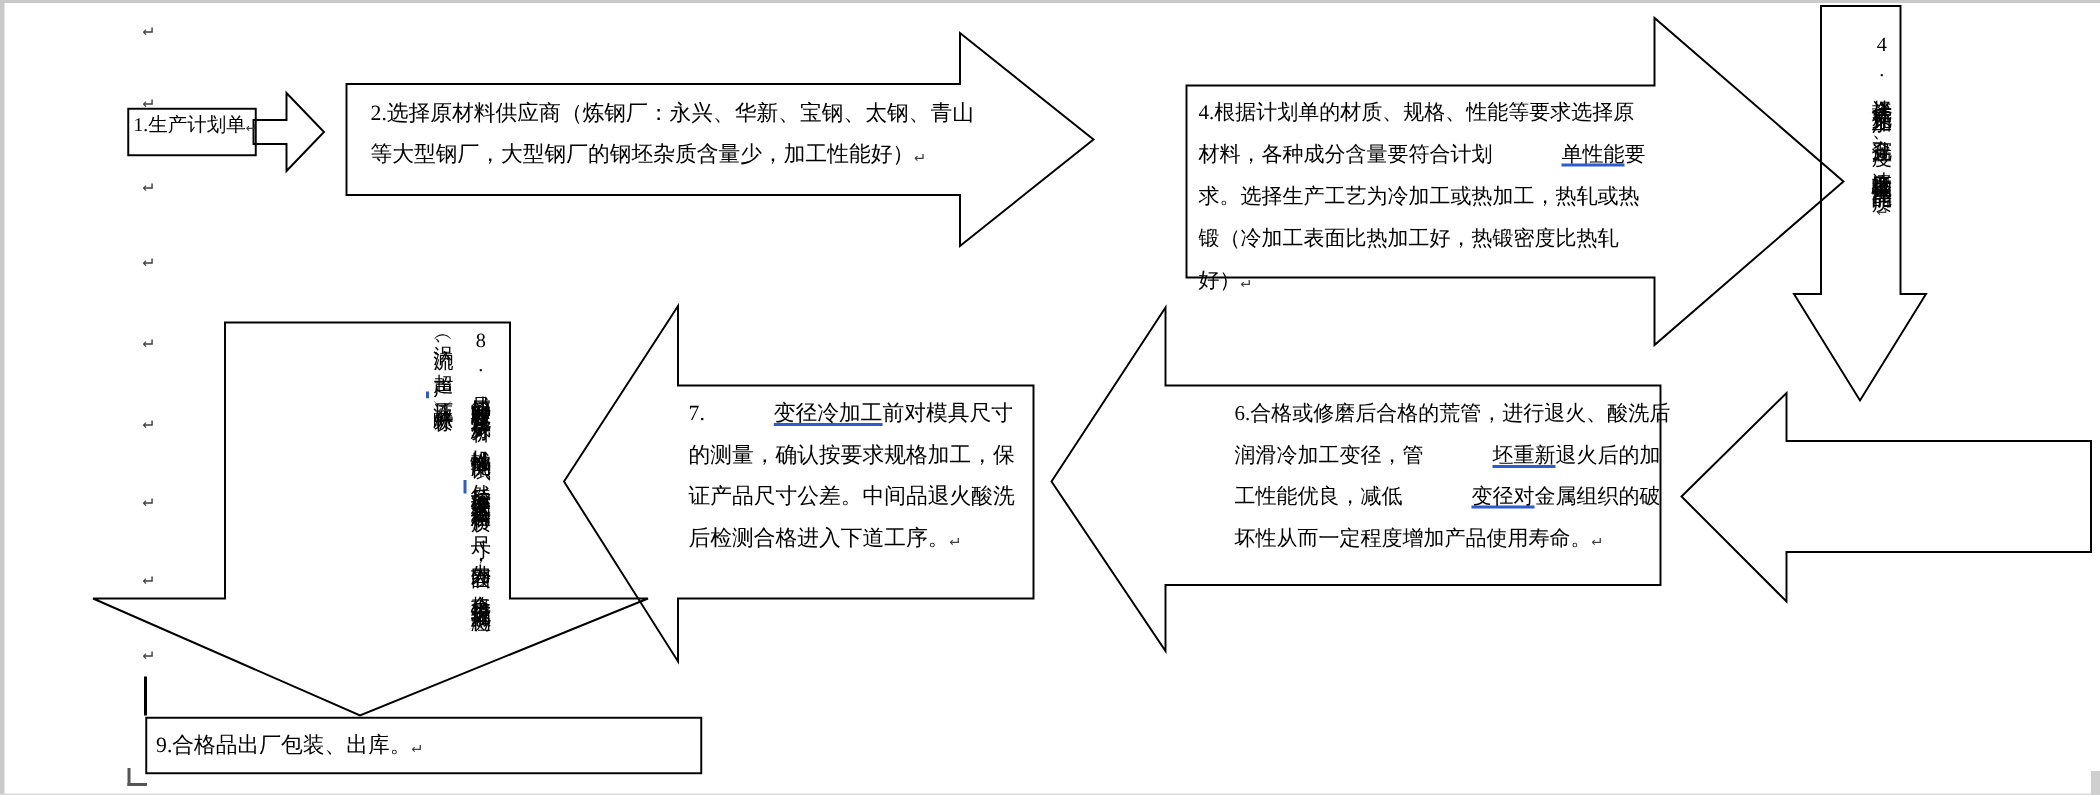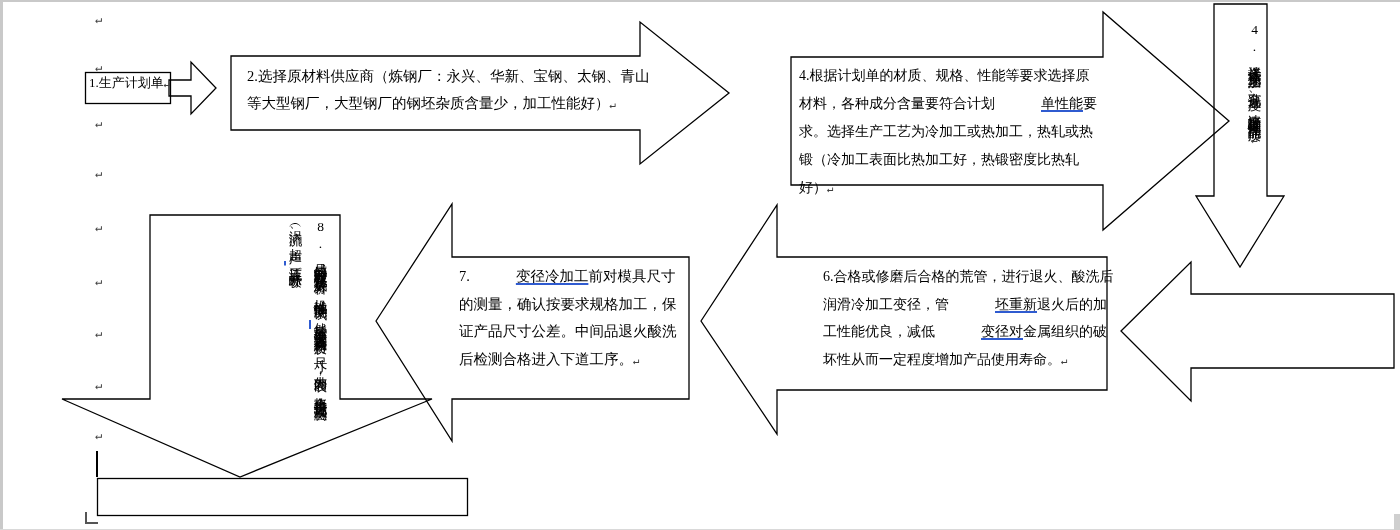--- a/index.html
+++ b/index.html
@@ -93,20 +93,23 @@
   </div>
 
   <div class="txt" style="left:459px;top:263px;width:220px;font-size:14.5px;line-height:27.5px;">
     <span>7.</span><span class="u">变径冷加工</span><span>前对模具尺寸的测量，确认按要求规格加工，保证产品尺寸公差。中间品退火酸洗后检测合格进入下道工序。</span><span class="pilcrow">↵</span>
   </div>
 
   <div class="txt vert" style="right:1067px;top:219px;height:181px;font-size:13.5px;line-height:25px;">
     <span>8.成品切管时取样做化学成分分析、机械性能测试；然后按标准</span><span class="u">要求逐支检测</span><span>材质、尺寸、内外表面，合格再进行无损检测（涡流、超声、液压）</span><span class="u">并喷标</span><span class="pilcrow">↵</span>
   </div>
 
+  <div class="txt nowrap" style="left:104px;top:487px;font-size:14.5px;">
+    <span>9.合格品出厂包装、出库。</span><span class="pilcrow">↵</span>
+  </div>
 
   <span class="margin-mark" style="top:12px;">↵</span>
   <span class="margin-mark" style="top:60px;">↵</span>
   <span class="margin-mark" style="top:116px;">↵</span>
   <span class="margin-mark" style="top:166px;">↵</span>
   <span class="margin-mark" style="top:220px;">↵</span>
   <span class="margin-mark" style="top:274px;">↵</span>
   <span class="margin-mark" style="top:326px;">↵</span>
   <span class="margin-mark" style="top:378px;">↵</span>
   <span class="margin-mark" style="top:428px;">↵</span>

